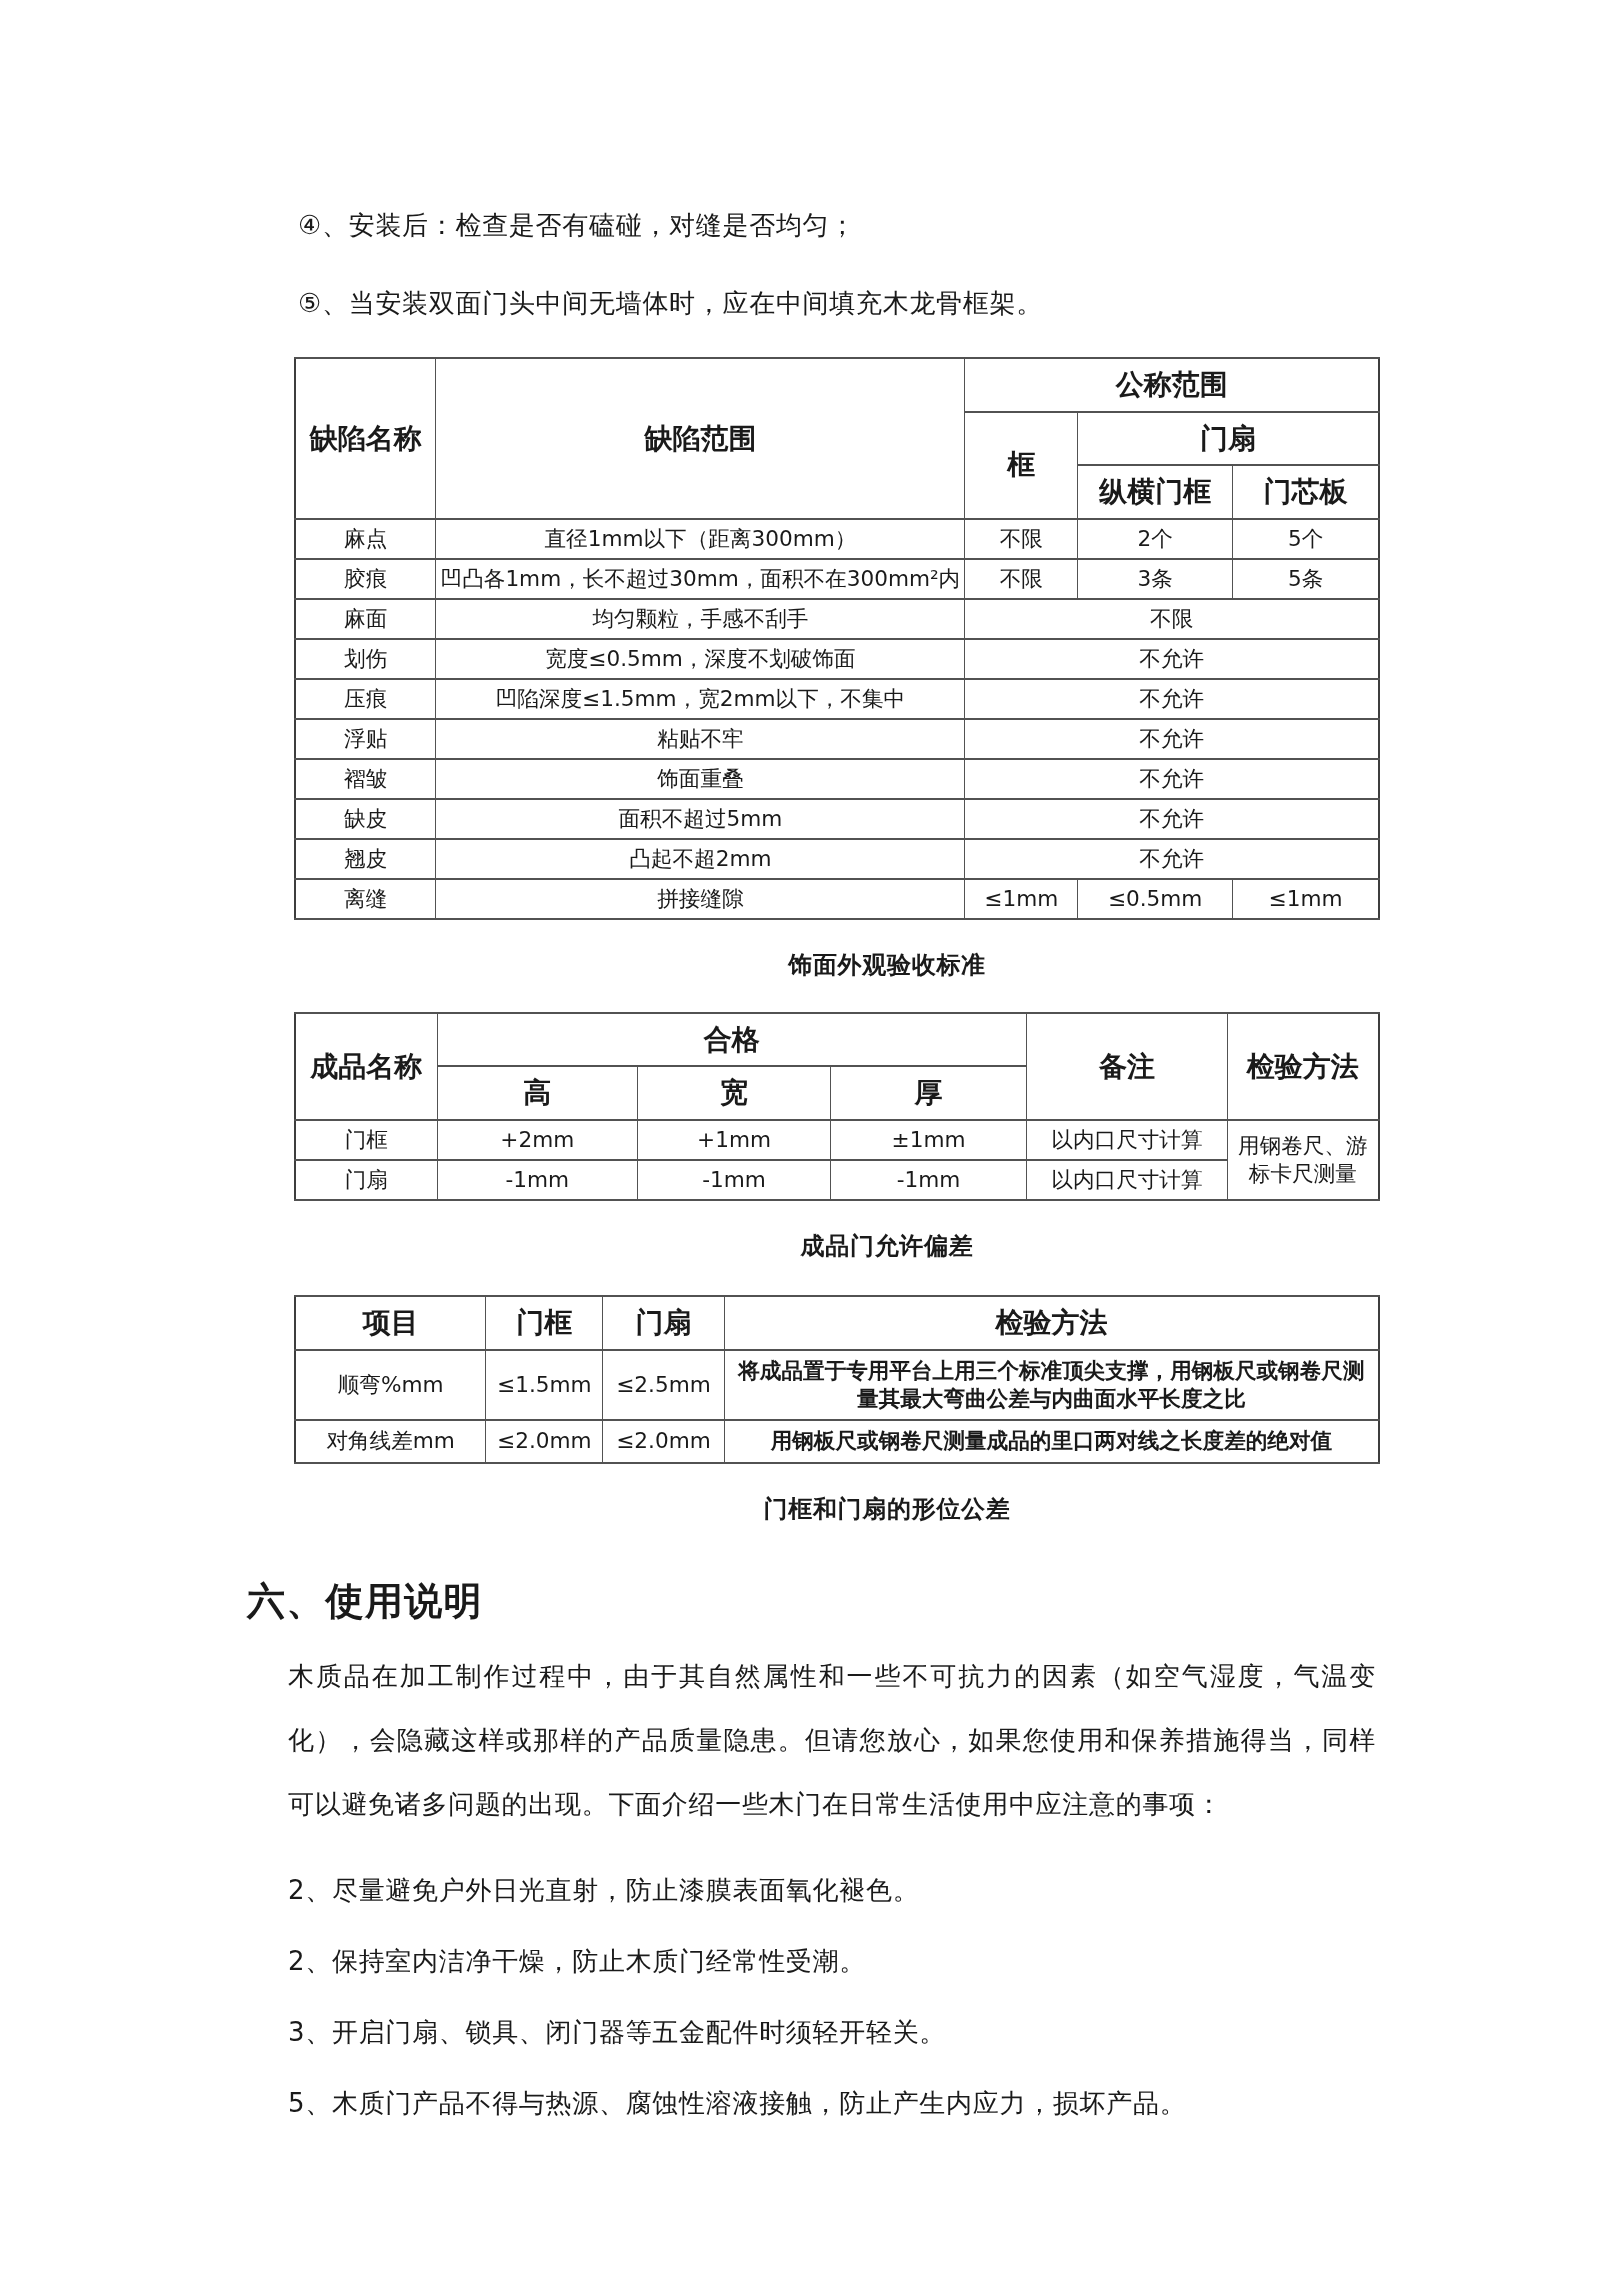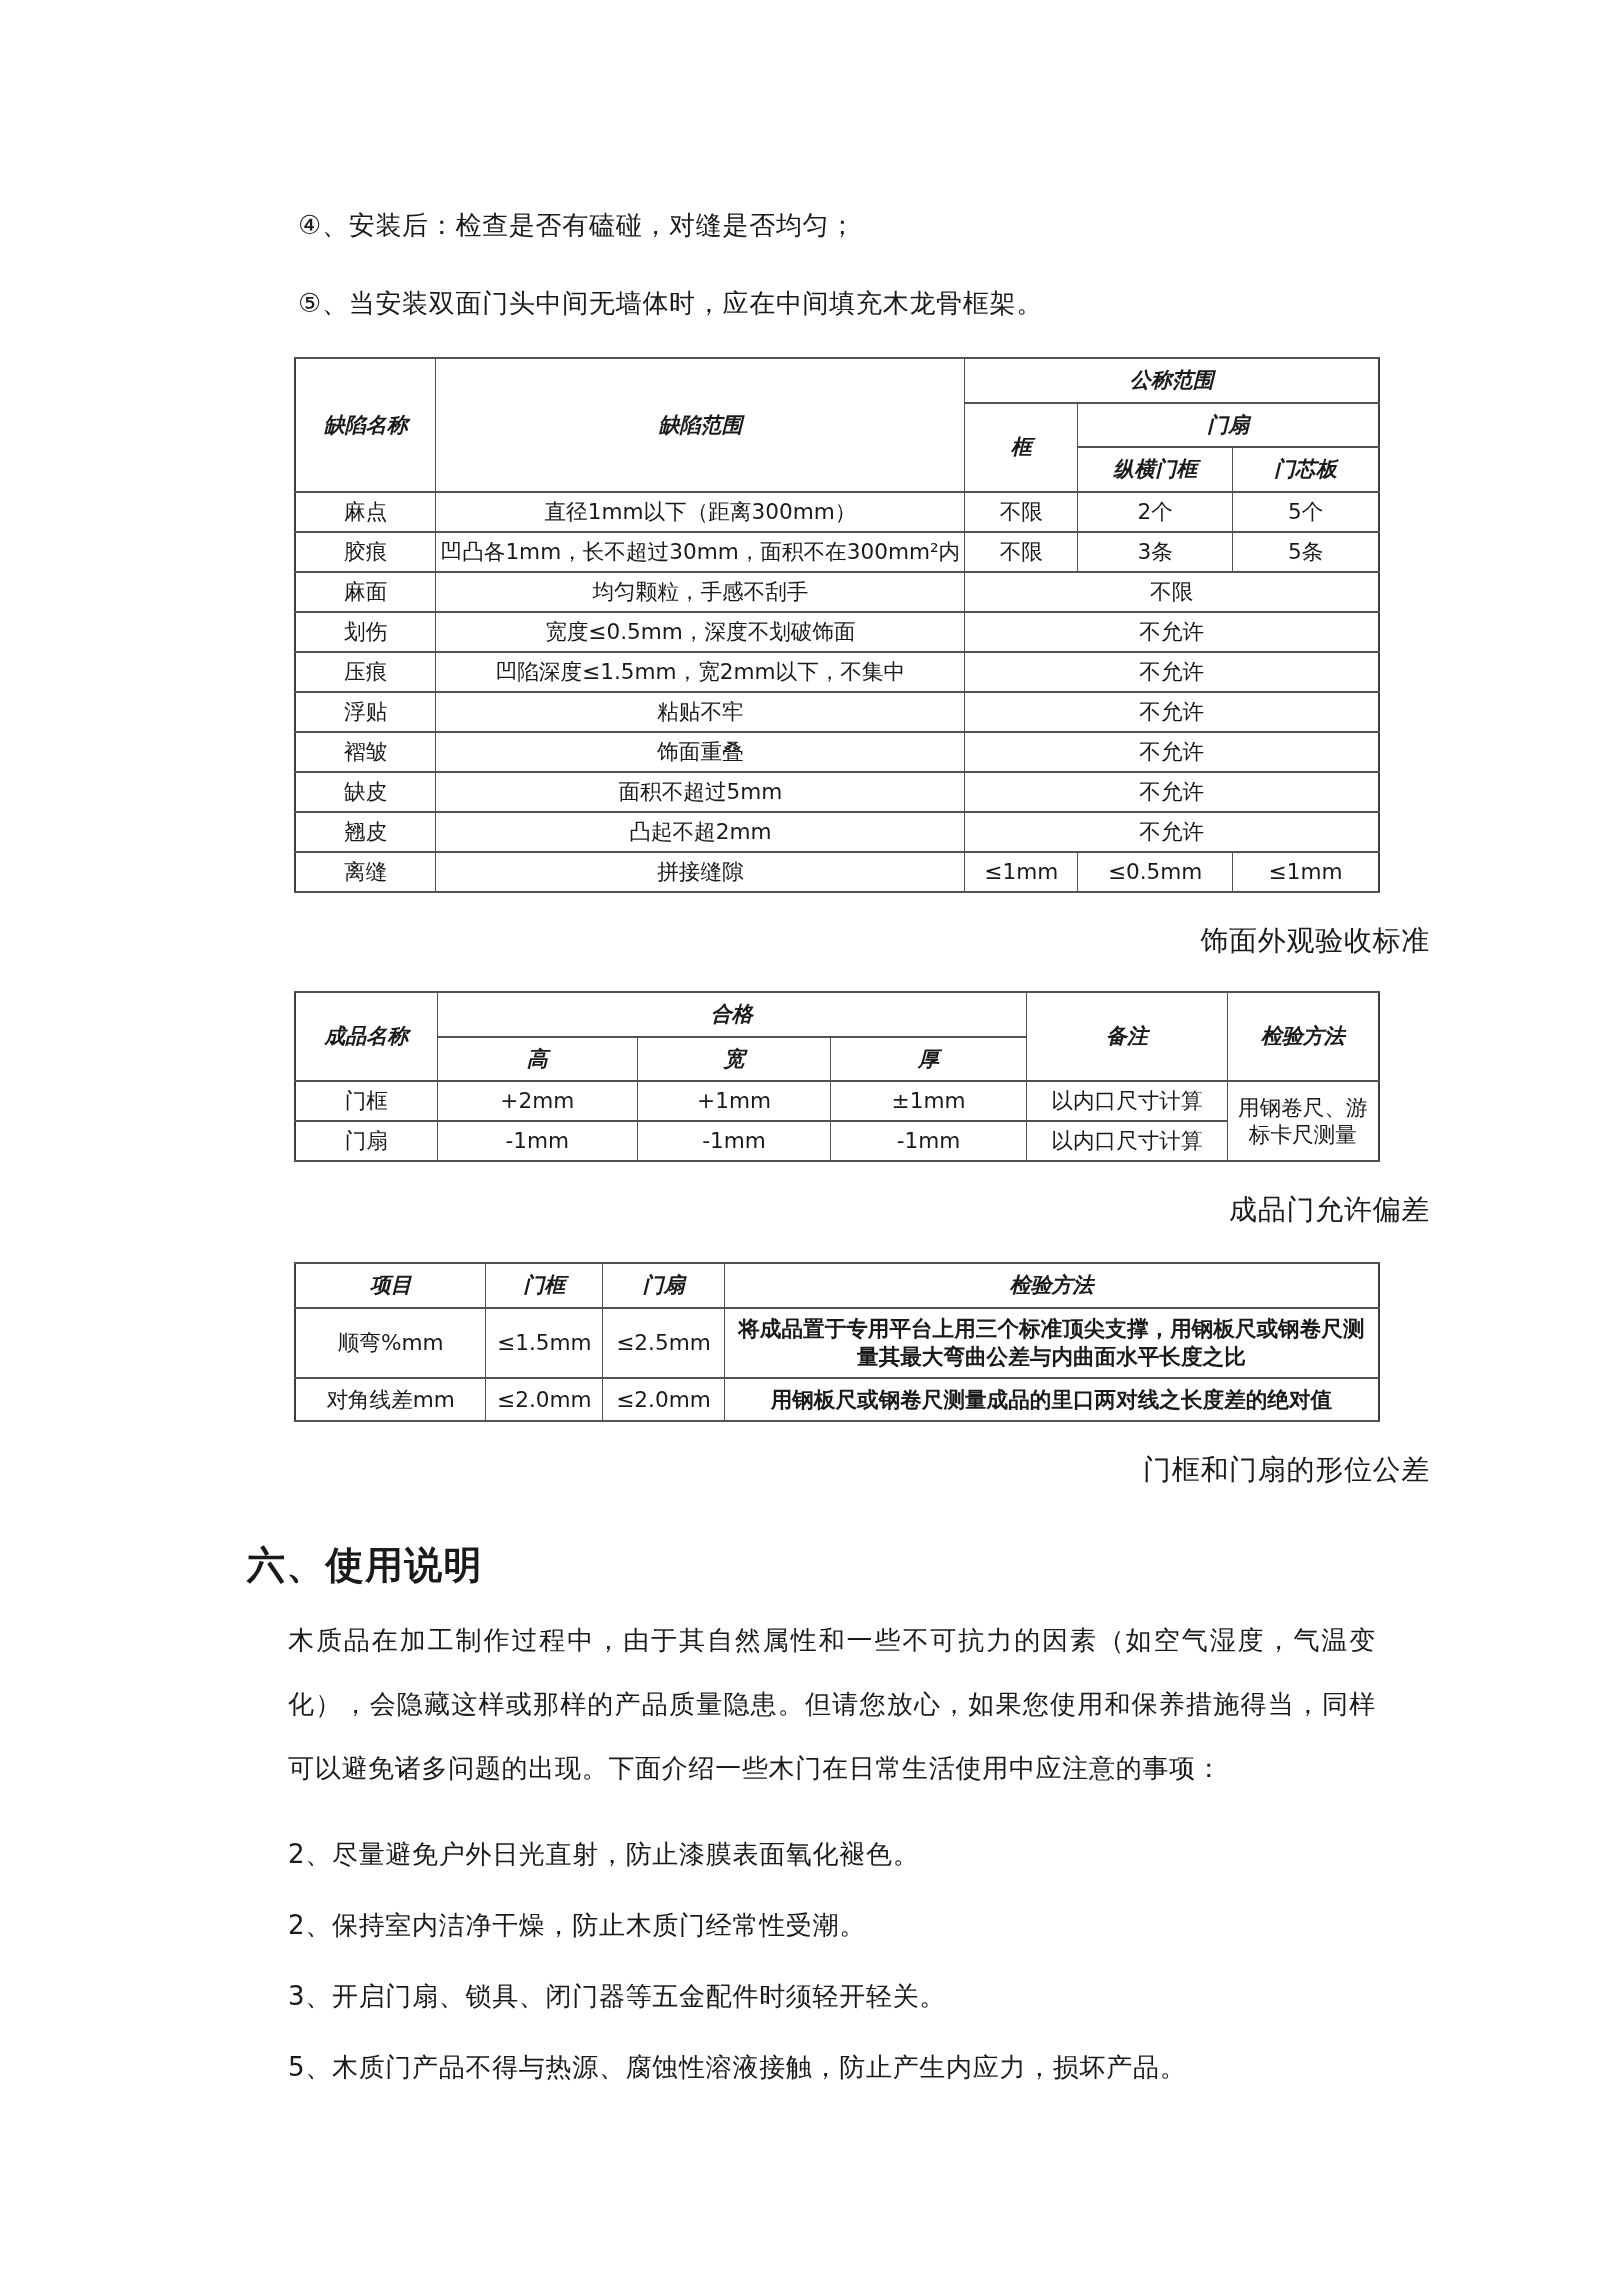--- a/index.html
+++ b/index.html
@@ -36,37 +36,36 @@
     border-bottom-width: 2px;
     text-align: center;
     vertical-align: middle;
     padding: 5.2px 3.9px;
     font-size: 21.6px;
     line-height: 1.28;
     font-weight: 400;
     word-break: break-all;
   }
   table.doc th {
-    font-size: 21px;
+    font-size: 28px;
     font-weight: 700;
     padding: 7.9px 3.9px;
-    font-style: italic;
   }
   table.t1 { margin-top: 37px; }
   table.t2 { margin-top: 31px; }
   table.t3 { margin-top: 33px; }
   table.t3 td.method { padding: 6.5px 9.2px; font-weight: bold; }
 
   .caption {
     width: 1086px;
     margin-left: 344px;
     margin-top: 29px;
-    text-align: right;
-    font-size: 28px;
-    font-weight: 400;
+    text-align: center;
+    font-size: 24px;
+    font-weight: 700;
     letter-spacing: 0.7px;
   }
 
   .section-heading {
     margin-left: 247px;
     margin-top: 51px;
     font-size: 38px;
     font-weight: 700;
     letter-spacing: 1.3px;
   }

